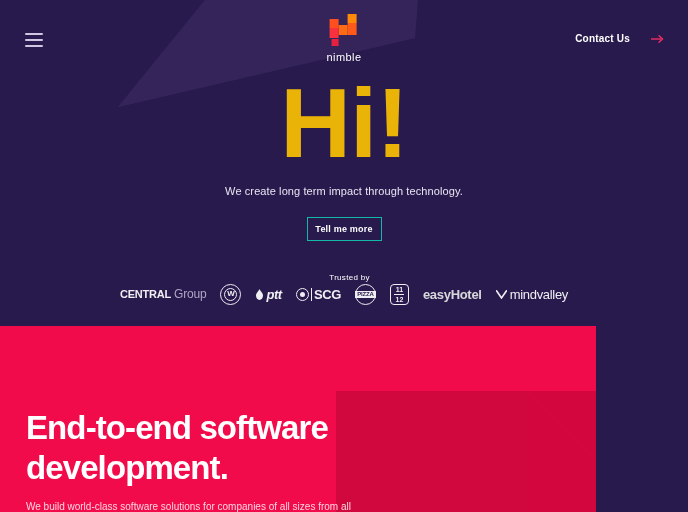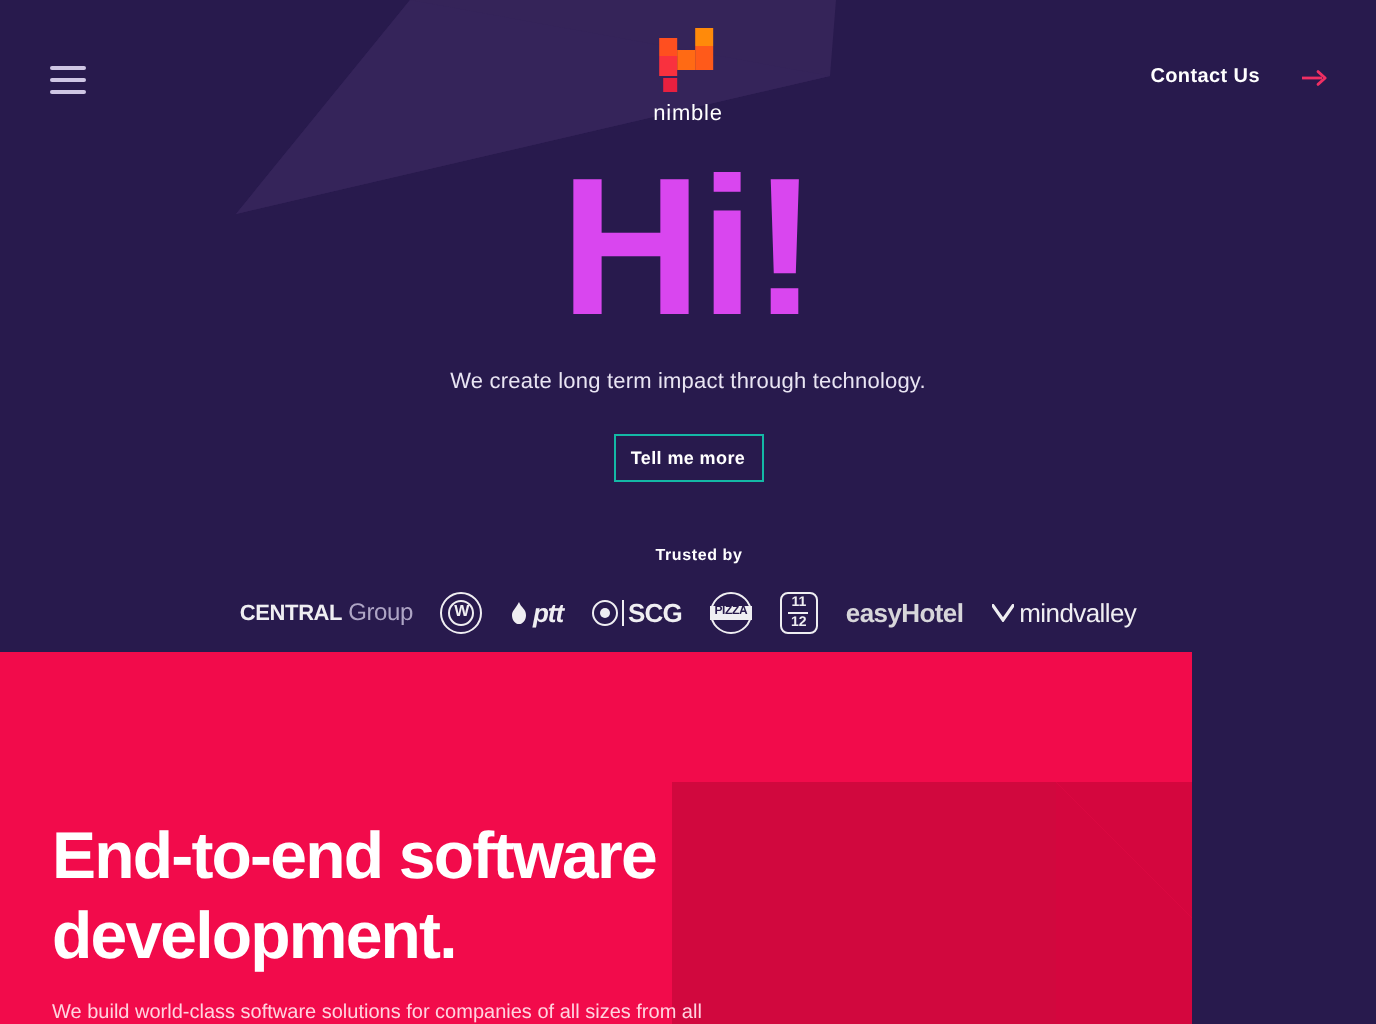--- a/index.html
+++ b/index.html
@@ -70,45 +70,44 @@
 
   
   .hero-inner {
     position: absolute; left: 0; top: 0; width: 688px; height: 326px;
     display: flex; flex-direction: column; align-items: center;
     z-index: 4;
   }
   .hi {
     margin-top: 78px;
     font-size: 98px; line-height: .92;
-    font-weight: 700; color: #d946ef; letter-spacing: -1px;
+    font-weight: 700; color: #eab308; letter-spacing: -1px;
   }
   .tagline {
     margin-top: 17px;
     font-size: 11px; color: #e9e5f3; letter-spacing: .1px;
   }
   .cta {
     margin-top: 20px;
     width: 75px; height: 24px;
     border: 1px solid #14b8a6;
     background: transparent;
     color: #ffffff; font-size: 9px; font-weight: 700;
     letter-spacing: .2px;
     font-family: "Liberation Sans", sans-serif;
     cursor: pointer;
     display: flex; align-items: center; justify-content: center;
   }
 
   
   .trusted-label {
     margin-top: 32px;
-    font-size: 8px; font-weight: 700; color: #ffffff; letter-spacing: .3px; margin-left: 11px;
+    font-size: 8px; font-weight: 400; color: #ffffff; letter-spacing: .3px; margin-left: 11px;
   }
   .logos {
-    margin-top: 12px;
     display: flex; align-items: center; justify-content: center;
     gap: 14px;
     opacity: .93;
   }
   .logo-item { display: flex; align-items: center; height: 24px; }
 
   .lg-central { display: flex; align-items: baseline; gap: 3px; }
   .lg-central .b { font-size: 11px; font-weight: 700; color: #ffffff; letter-spacing: -.2px; }
   .lg-central .g { font-size: 12px; font-weight: 400; color: #b9b0cf; letter-spacing: -.2px; }
 

